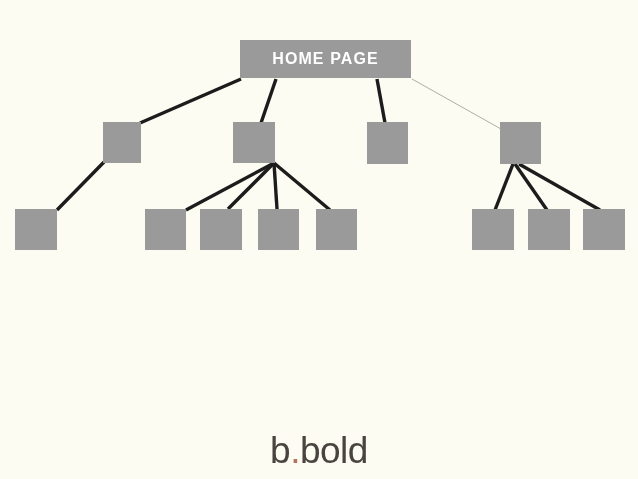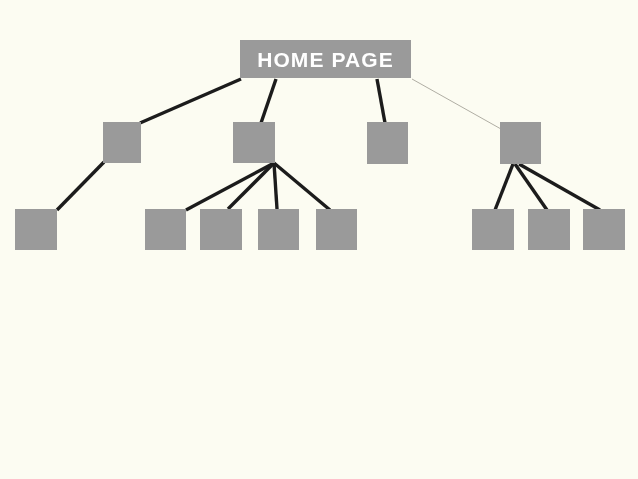--- a/index.html
+++ b/index.html
@@ -46,21 +46,21 @@
     background: #9a9a9a;
     box-sizing: border-box;
   }
   .node-root {
     display: flex;
     align-items: center;
     justify-content: center;
   }
   .root-label {
     color: #ffffff;
-    font-size: 21px;
+    font-size: 16px;
     font-weight: bold;
     letter-spacing: 1.1px;
     line-height: 1;
     white-space: nowrap;
     font-family: "Liberation Sans", sans-serif;
   }
   #brand-logo {
     position: absolute;
     left: 0;
     top: 432px;
@@ -119,14 +119,17 @@
         <div class="node" style="left: 200px; top: 209px; width: 42px; height: 41px; background: rgb(154, 154, 154);"></div>
         <div class="node" style="left: 258px; top: 209px; width: 41px; height: 41px; background: rgb(154, 154, 154);"></div>
         <div class="node" style="left: 316px; top: 209px; width: 41px; height: 41px; background: rgb(154, 154, 154);"></div>
         <div class="node" style="left: 472px; top: 209px; width: 42px; height: 41px; background: rgb(154, 154, 154);"></div>
         <div class="node" style="left: 528px; top: 209px; width: 42px; height: 41px; background: rgb(154, 154, 154);"></div>
         <div class="node" style="left: 583px; top: 209px; width: 42px; height: 41px; background: rgb(154, 154, 154);"></div>
       </div>
 
   </div>
 
+  <div id="brand-logo">
+    <span class="brand-text"><span>b</span><span class="brand-dot">.</span><span>bold</span></span>
+  </div>
 
 </div>
 
 </body></html>

